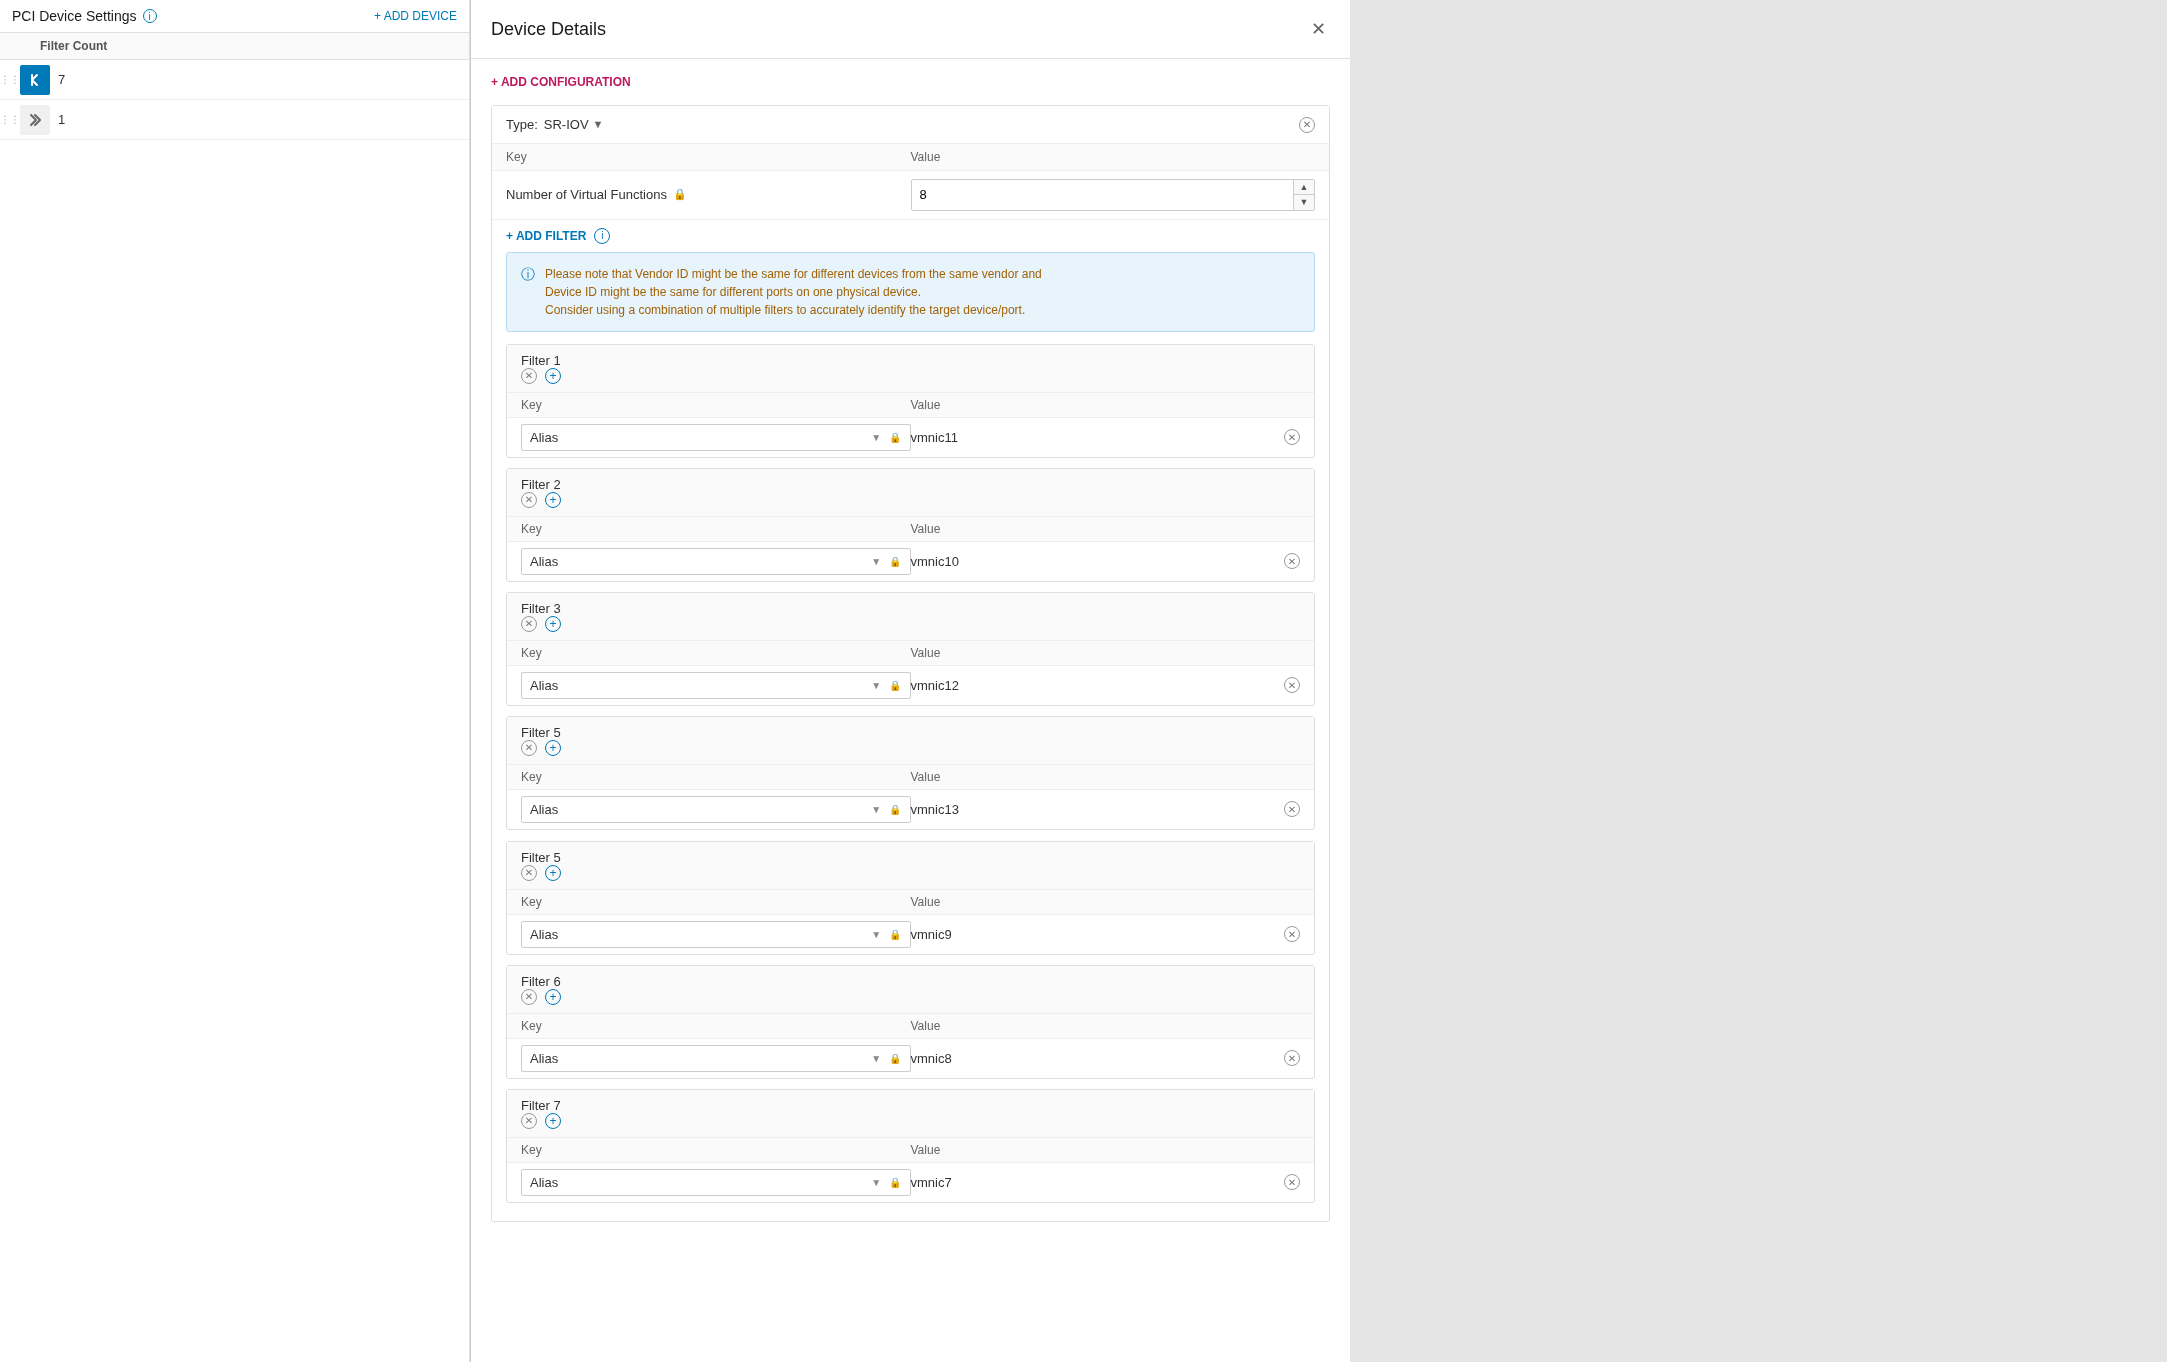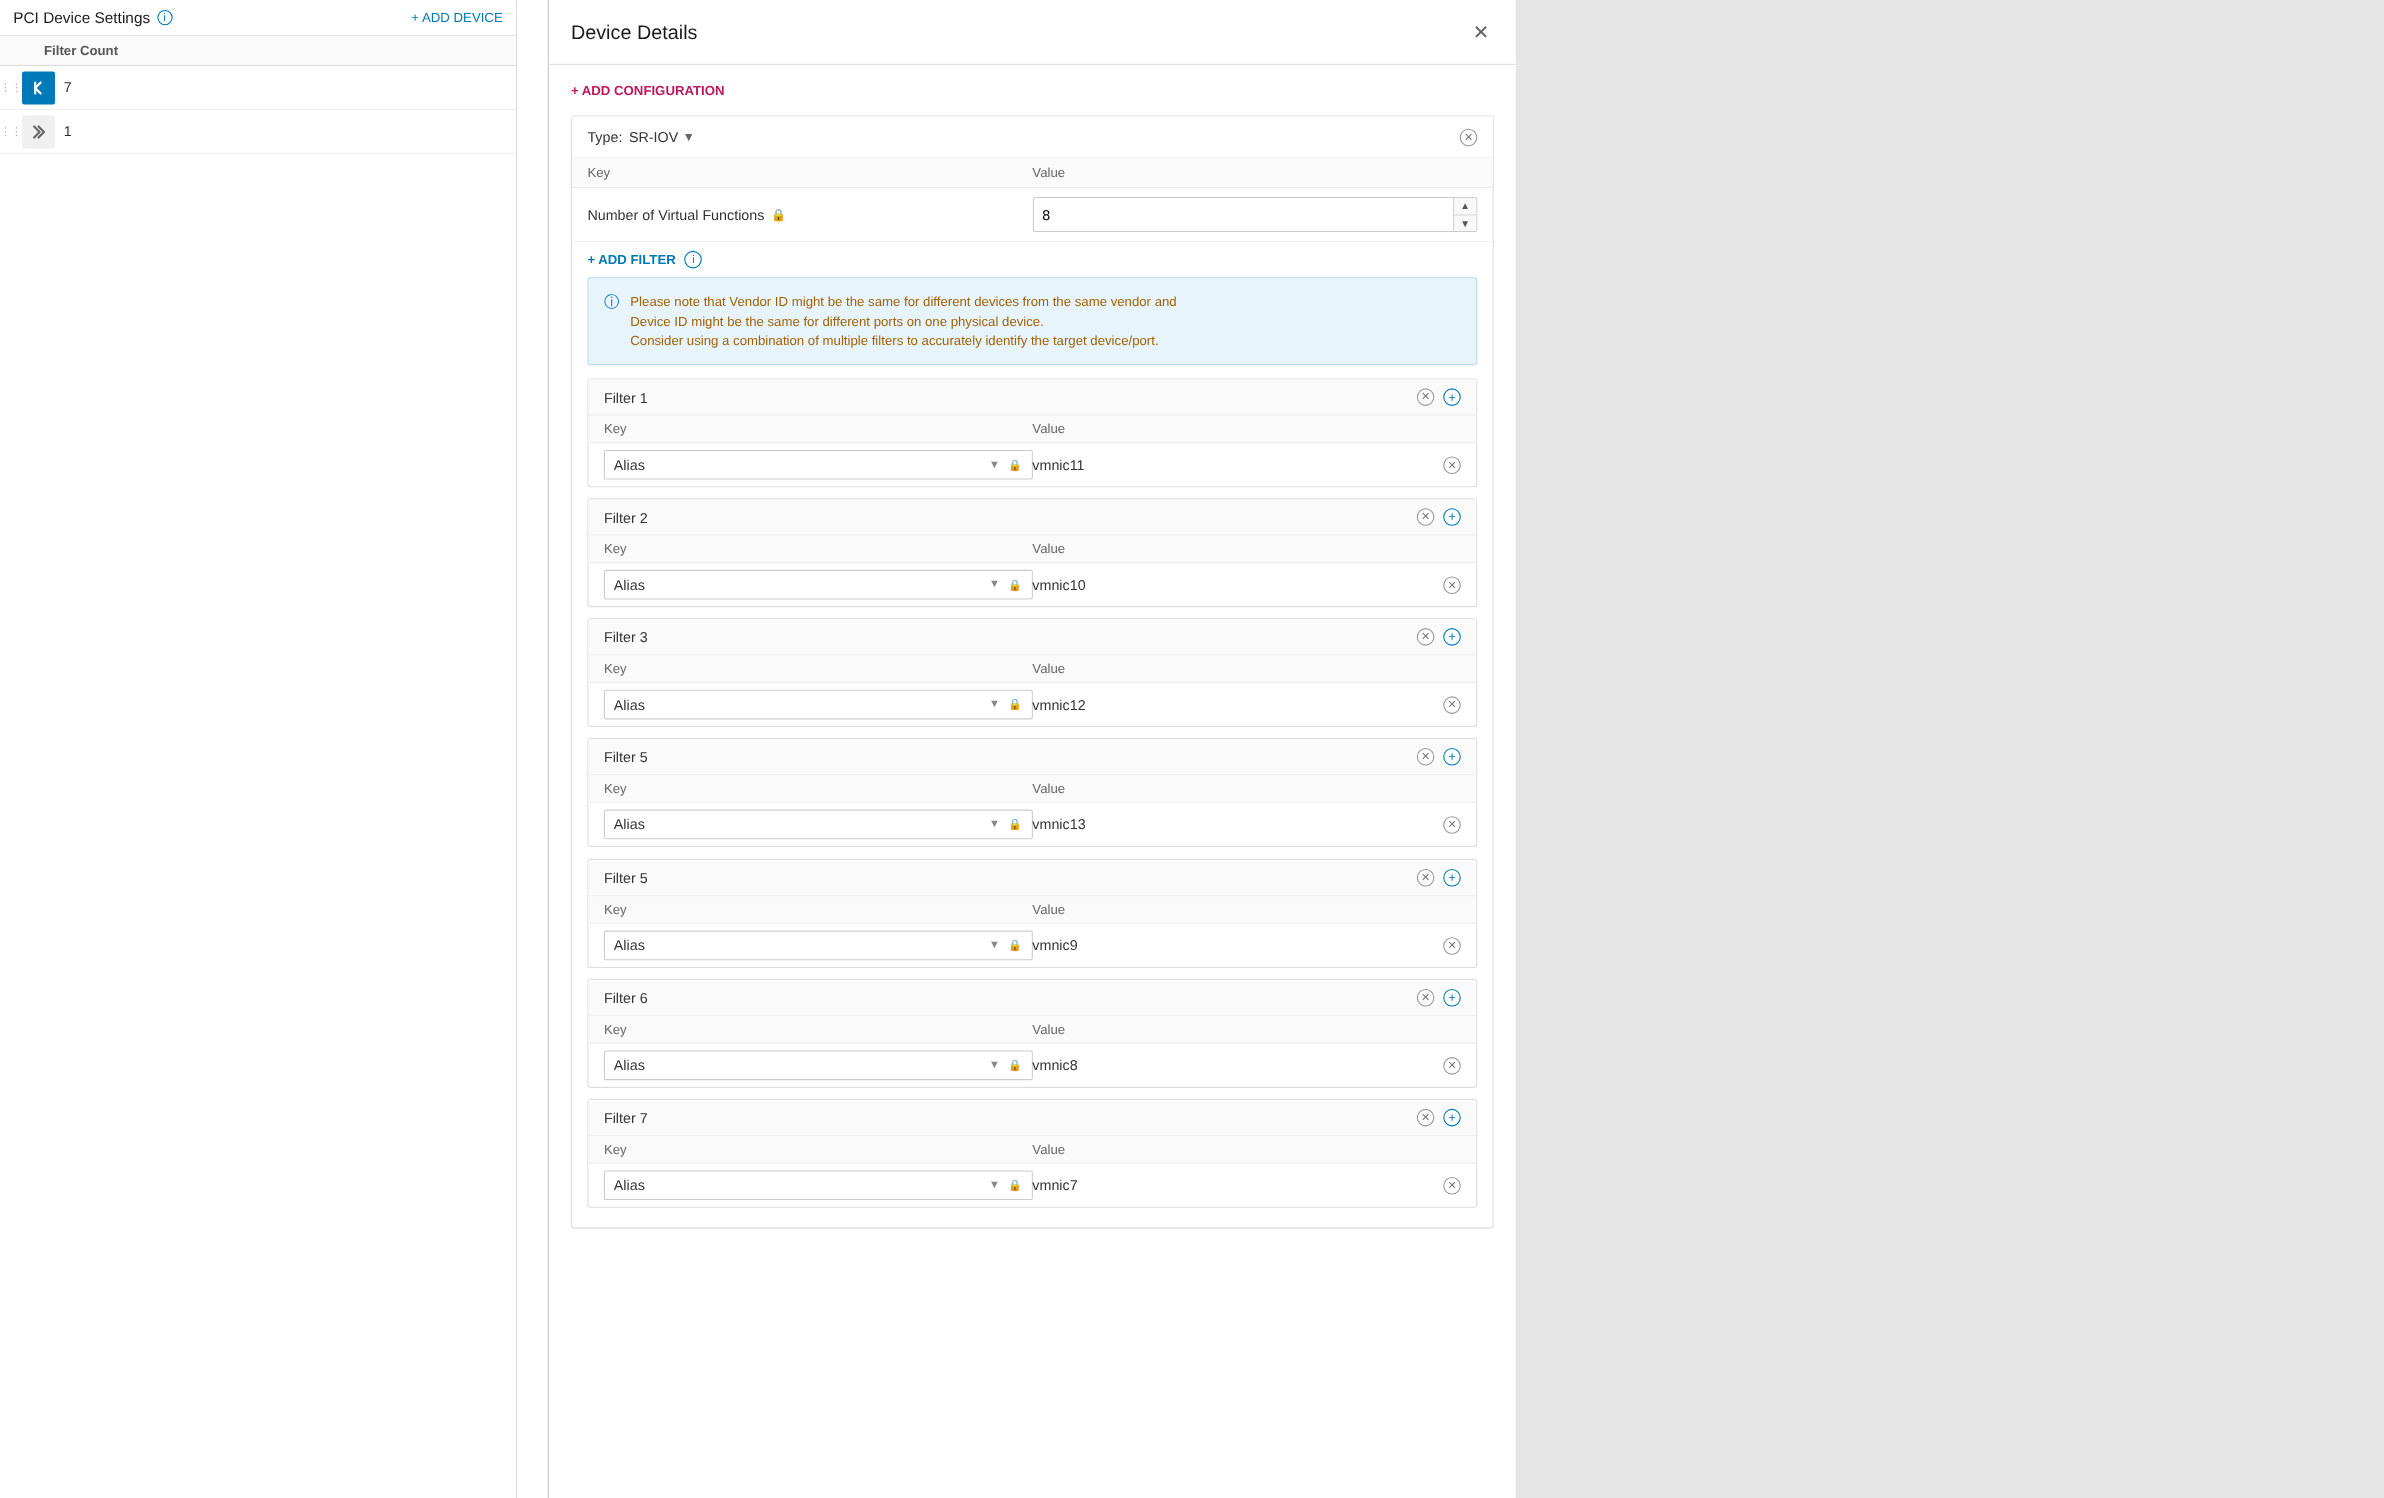--- a/index.html
+++ b/index.html
@@ -10,21 +10,20 @@
       color: #333;
     }
 
     
     .app-container {
       display: flex;
       width: 2167px;
       height: 1362px;
       position: relative;
       background: #fff;
-      gap: 28px;
     }
 
     
     .left-panel {
       width: 470px;
       height: 100%;
       background: #fff;
       border-right: 1px solid #ddd;
       display: flex;
       flex-direction: column;
@@ -375,24 +374,24 @@
 
     
     .filter-section {
       margin-bottom: 12px;
       border: 1px solid #ddd;
       border-radius: 3px;
     }
 
     .filter-header {
       display: flex;
-      align-items: center;
       padding: 8px 14px;
       background: #fafafa;
       border-bottom: 1px solid #eee;
+      flex-direction: column;
     }
 
     .filter-title {
       font-size: 13px;
       color: #333;
       font-weight: 500;
       flex: 1;
     }
 
     .filter-actions {

